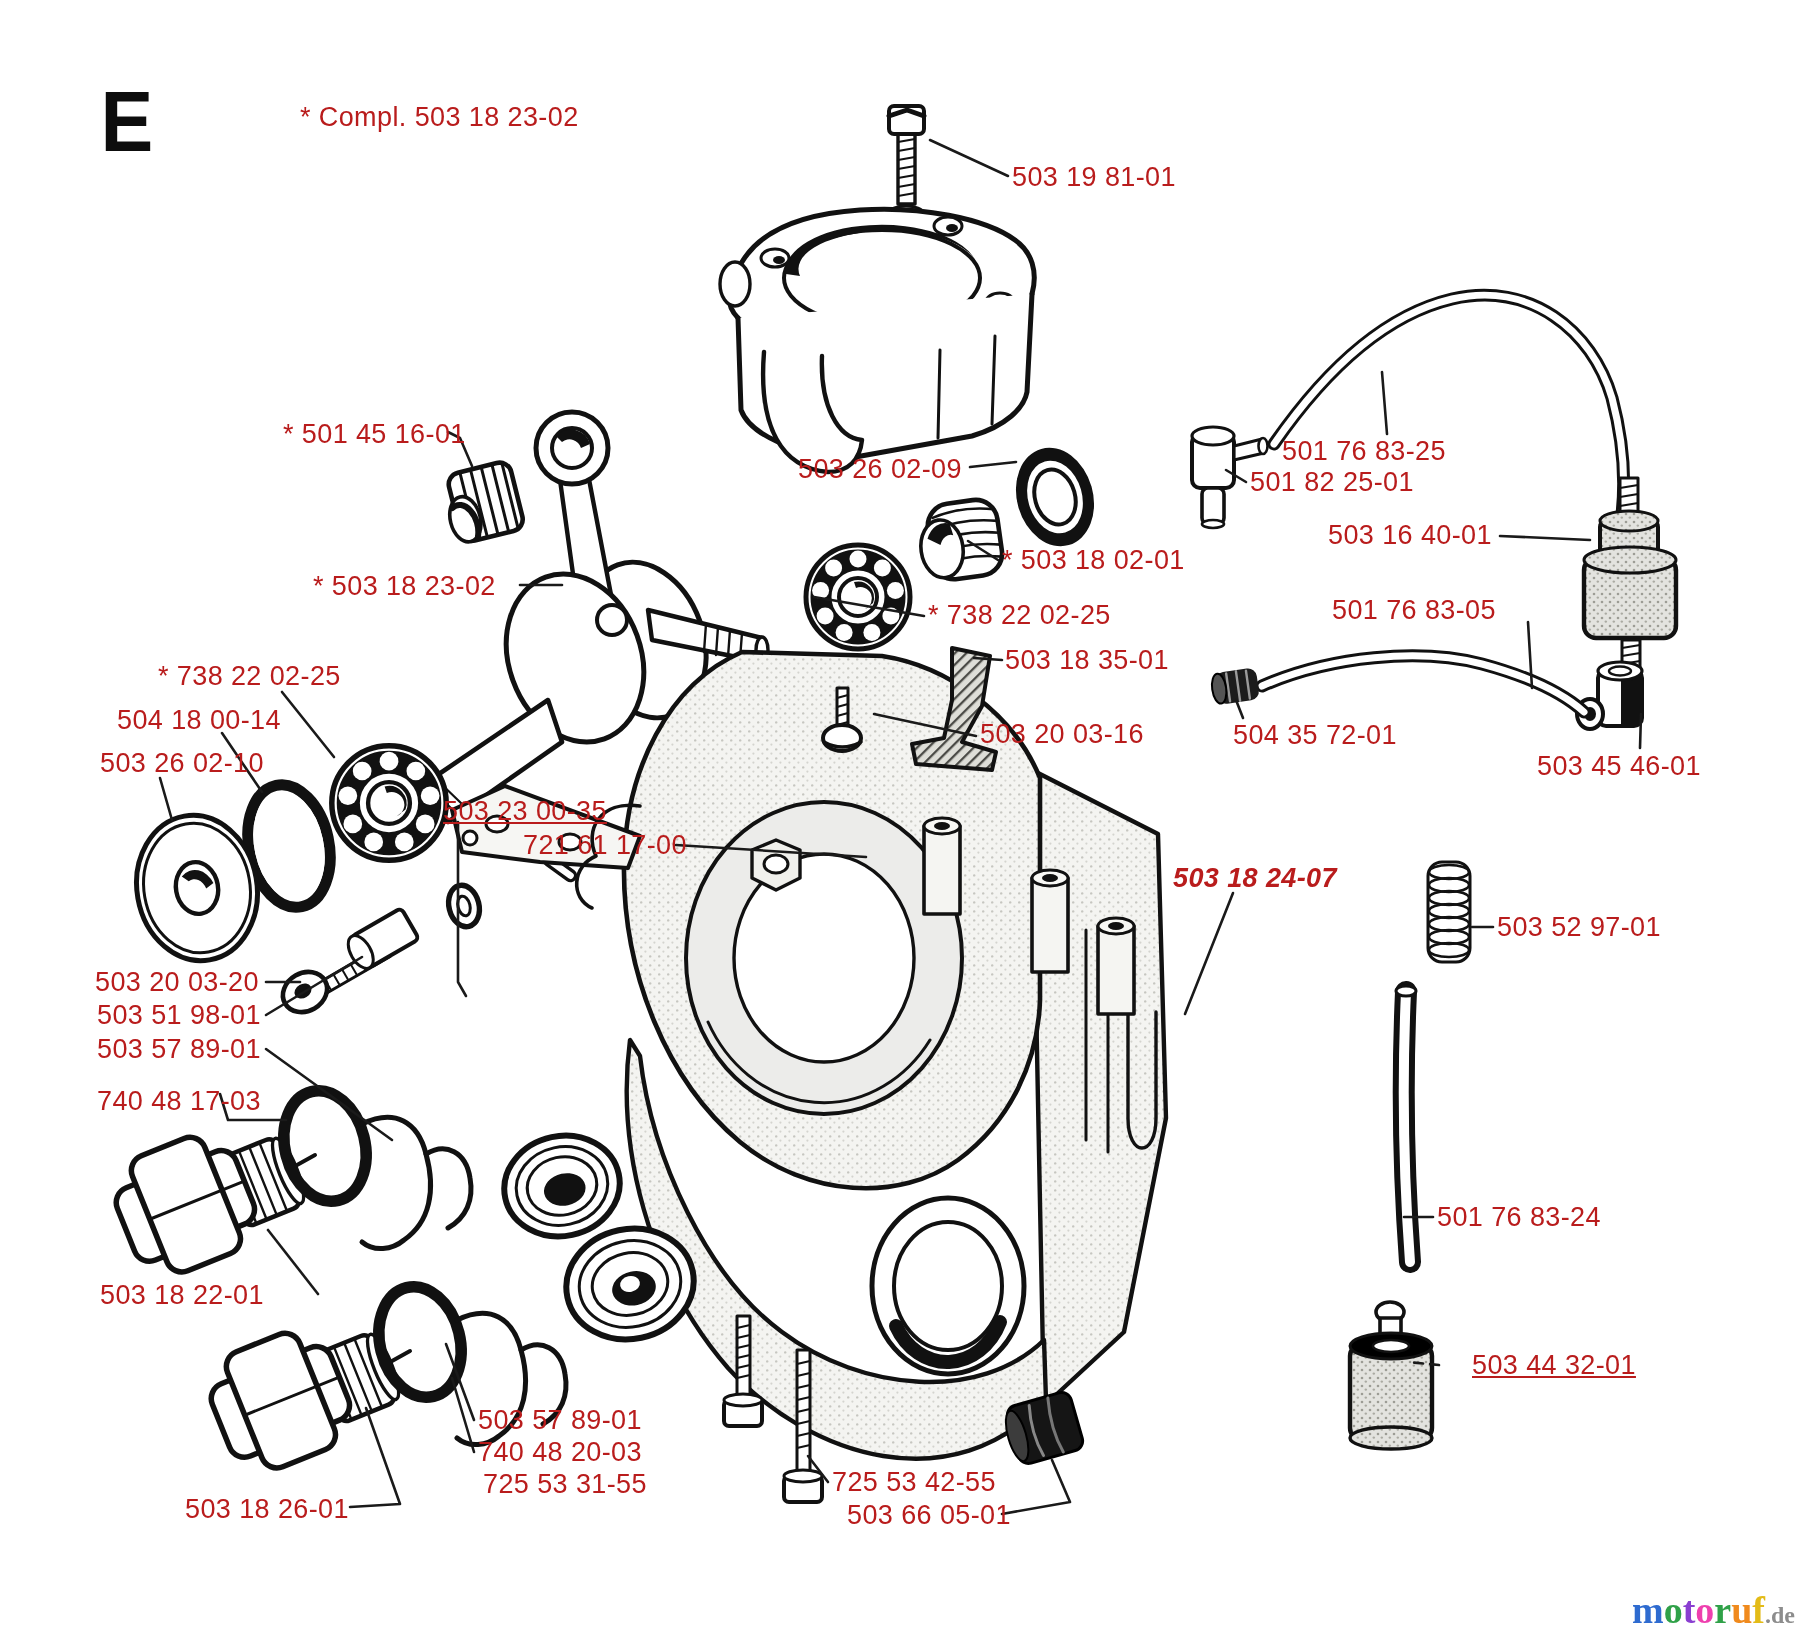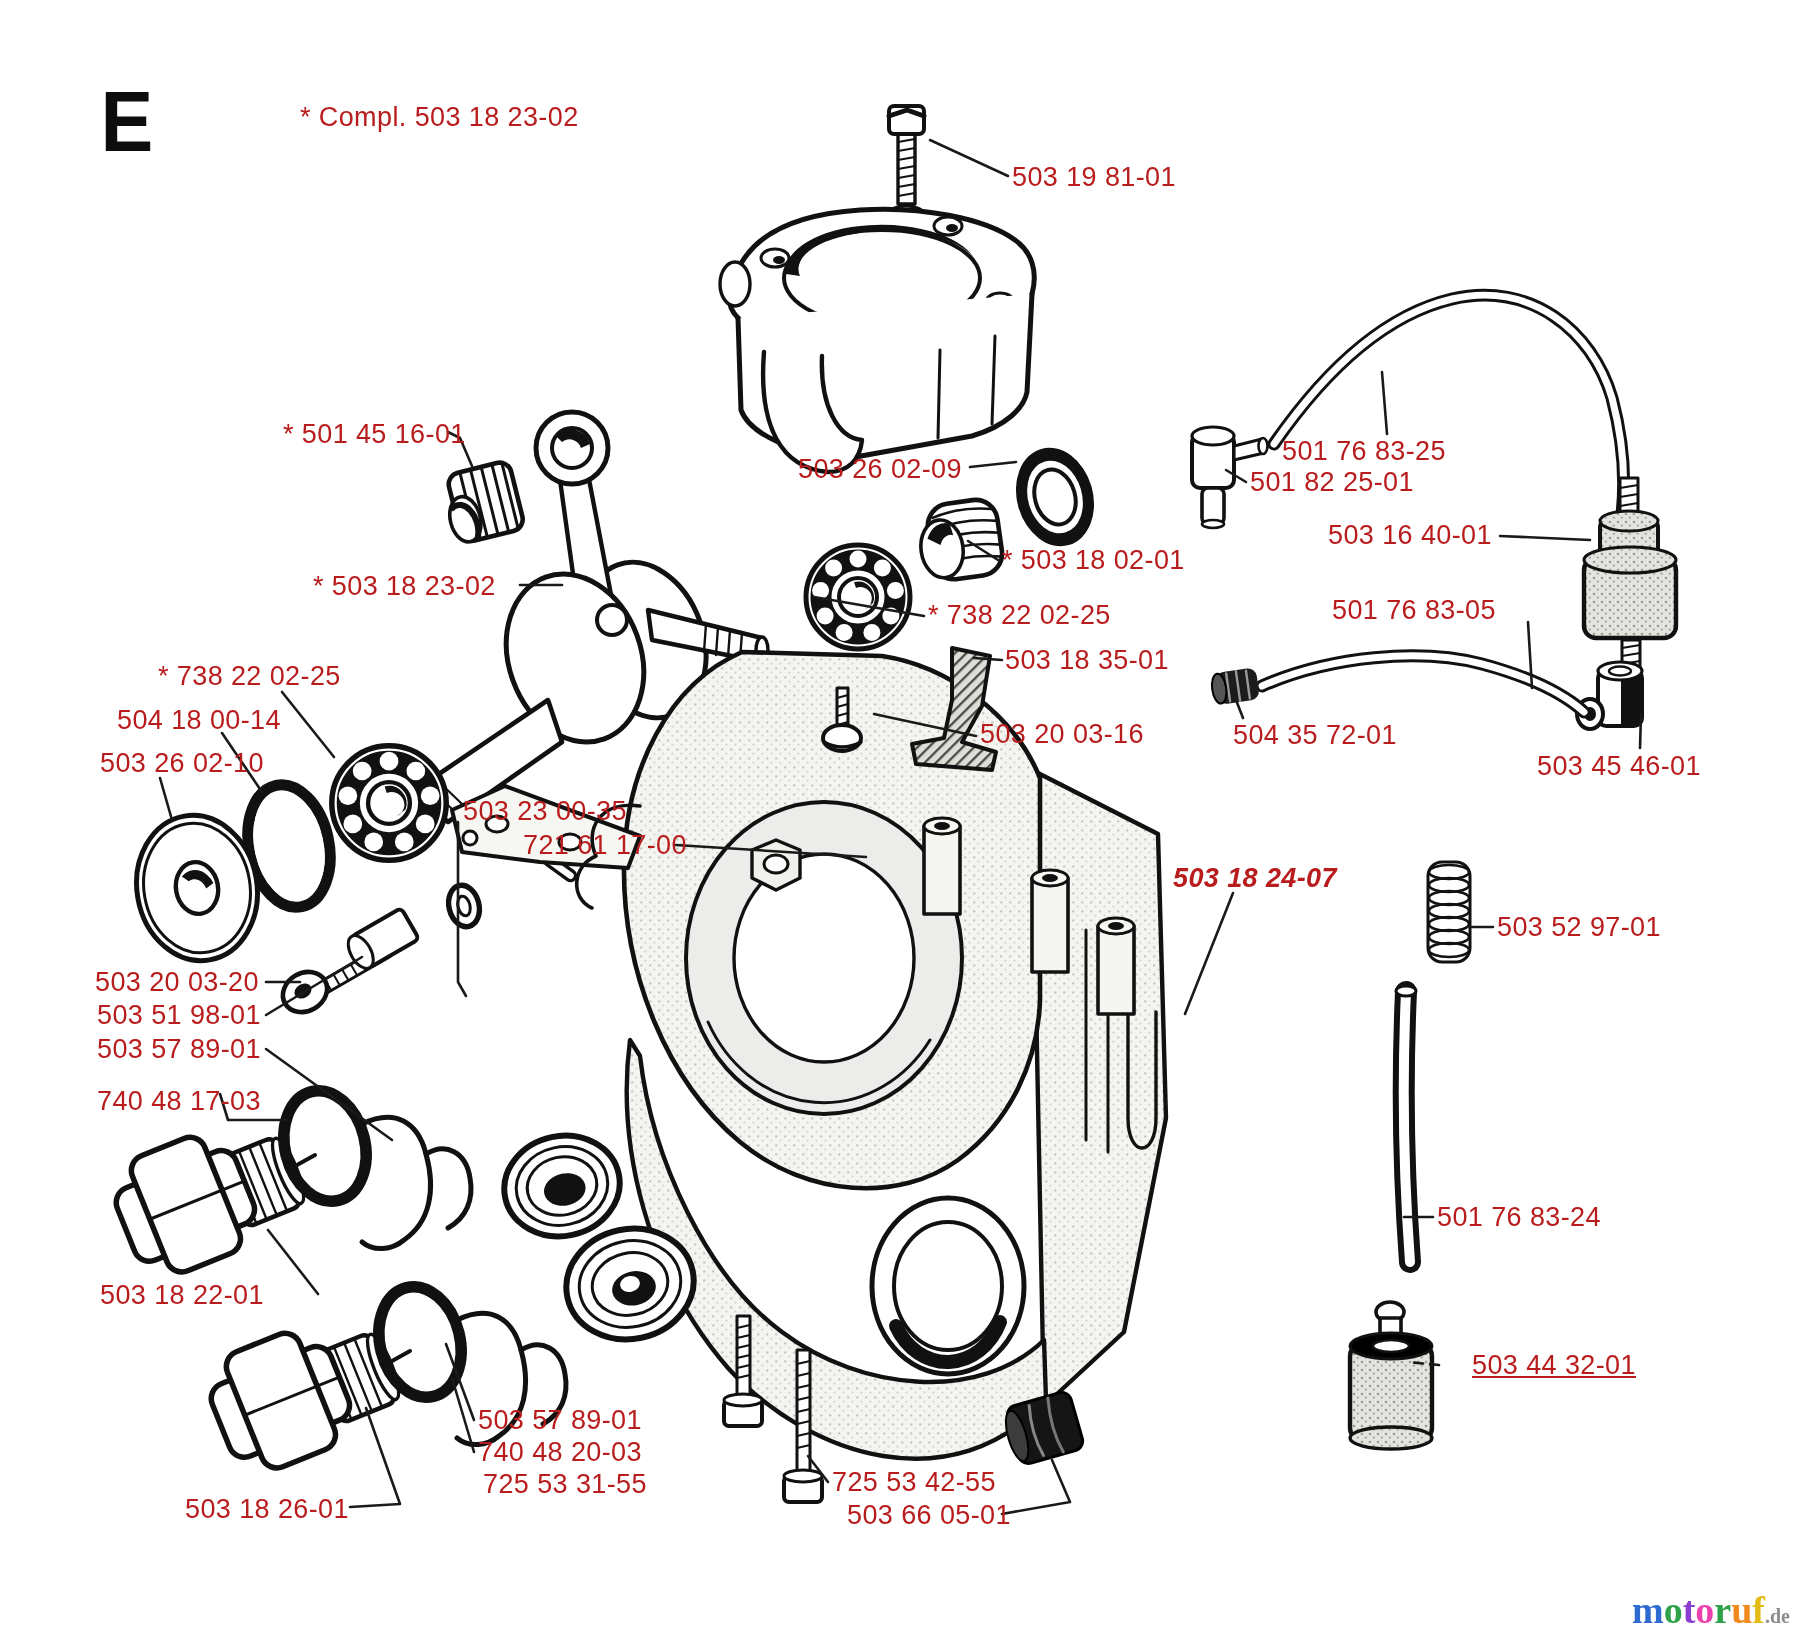--- a/index.html
+++ b/index.html
@@ -15,21 +15,21 @@
     position:absolute;font-size:27px;line-height:1.05;white-space:nowrap;color:#b91c1c;
     letter-spacing:.4px;
   }
   .part-label.emphasis{font-weight:bold;font-style:italic;}
   svg .leader{fill:none;stroke:#1a1a1a;stroke-width:2.6px;}
   svg .leader.dashed{stroke-dasharray:9 7;}
   .watermark{
     position:absolute;left:1632px;top:1588px;font-family:"Liberation Serif","DejaVu Serif",serif;
     font-size:38px;font-weight:bold;letter-spacing:0px;white-space:nowrap;
   }
-  .watermark .wm-suffix{font-size:20px;font-weight:bold;}
+  .watermark .wm-suffix{font-size:24px;font-weight:bold;}
 </style>
 </head>
 <body>
 
 <div id="stage">
 
   <div class="section-letter">E</div>
 
   <svg width="1800" height="1639" viewBox="0 0 1800 1639" style="position:absolute;left:0;top:0" stroke-linecap="round" stroke-linejoin="round">
     <defs>
@@ -426,21 +426,21 @@
       <div class="part-label" style="left: 798px; top: 455px;">503 26 02-09</div>
       <div class="part-label" style="left: 283px; top: 420px;">* 501 45 16-01</div>
       <div class="part-label" style="left: 313px; top: 572px;">* 503 18 23-02</div>
       <div class="part-label" style="left: 1002px; top: 546px;">* 503 18 02-01</div>
       <div class="part-label" style="left: 928px; top: 601px;">* 738 22 02-25</div>
       <div class="part-label" style="left: 1005px; top: 646px;">503 18 35-01</div>
       <div class="part-label" style="left: 980px; top: 720px;">503 20 03-16</div>
       <div class="part-label" style="left: 158px; top: 662px;">* 738 22 02-25</div>
       <div class="part-label" style="left: 117px; top: 706px;">504 18 00-14</div>
       <div class="part-label" style="left: 100px; top: 749px;">503 26 02-10</div>
-      <div class="part-label" style="left: 463px; top: 797px;">503 23 00-35</div>
+      <div class="part-label" style="left: 443px; top: 797px; text-decoration: underline;">503 23 00-35</div>
       <div class="part-label" style="left: 507px; top: 831px; margin-left: 16px;">721 61 17-00</div>
       <div class="part-label" style="left: 1282px; top: 437px;">501 76 83-25</div>
       <div class="part-label" style="left: 1250px; top: 468px;">501 82 25-01</div>
       <div class="part-label" style="left: 1328px; top: 521px;">503 16 40-01</div>
       <div class="part-label" style="left: 1332px; top: 596px;">501 76 83-05</div>
       <div class="part-label" style="left: 1233px; top: 721px;">504 35 72-01</div>
       <div class="part-label" style="left: 1537px; top: 752px;">503 45 46-01</div>
       <div class="part-label emphasis" style="left: 1173px; top: 864px;">503 18 24-07</div>
       <div class="part-label" style="left: 1497px; top: 913px;">503 52 97-01</div>
       <div class="part-label" style="left: 95px; top: 968px;">503 20 03-20</div>

